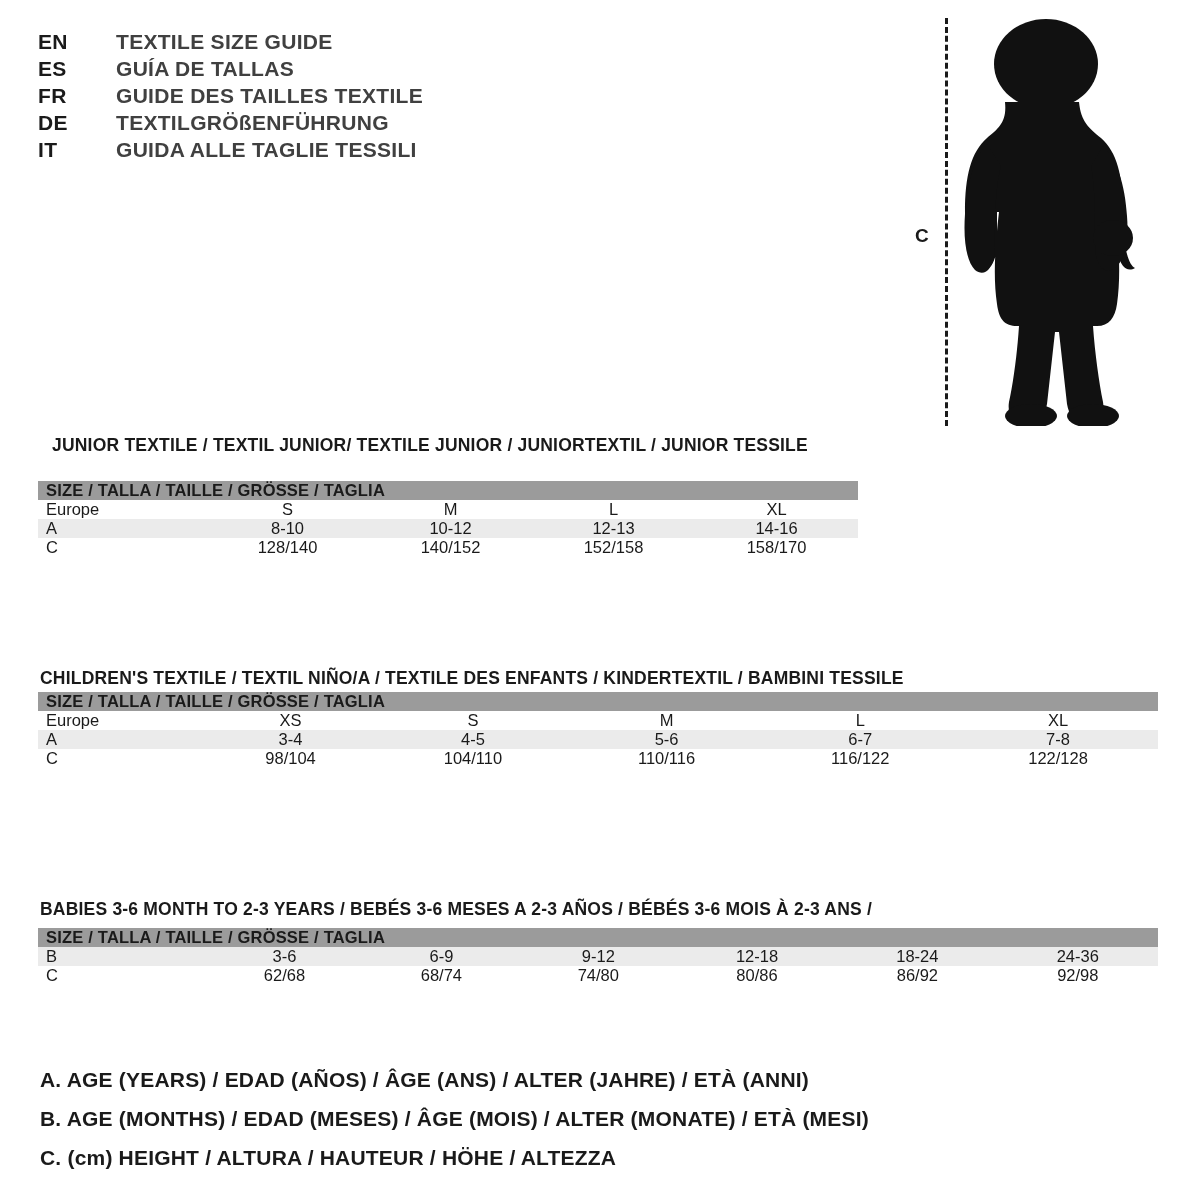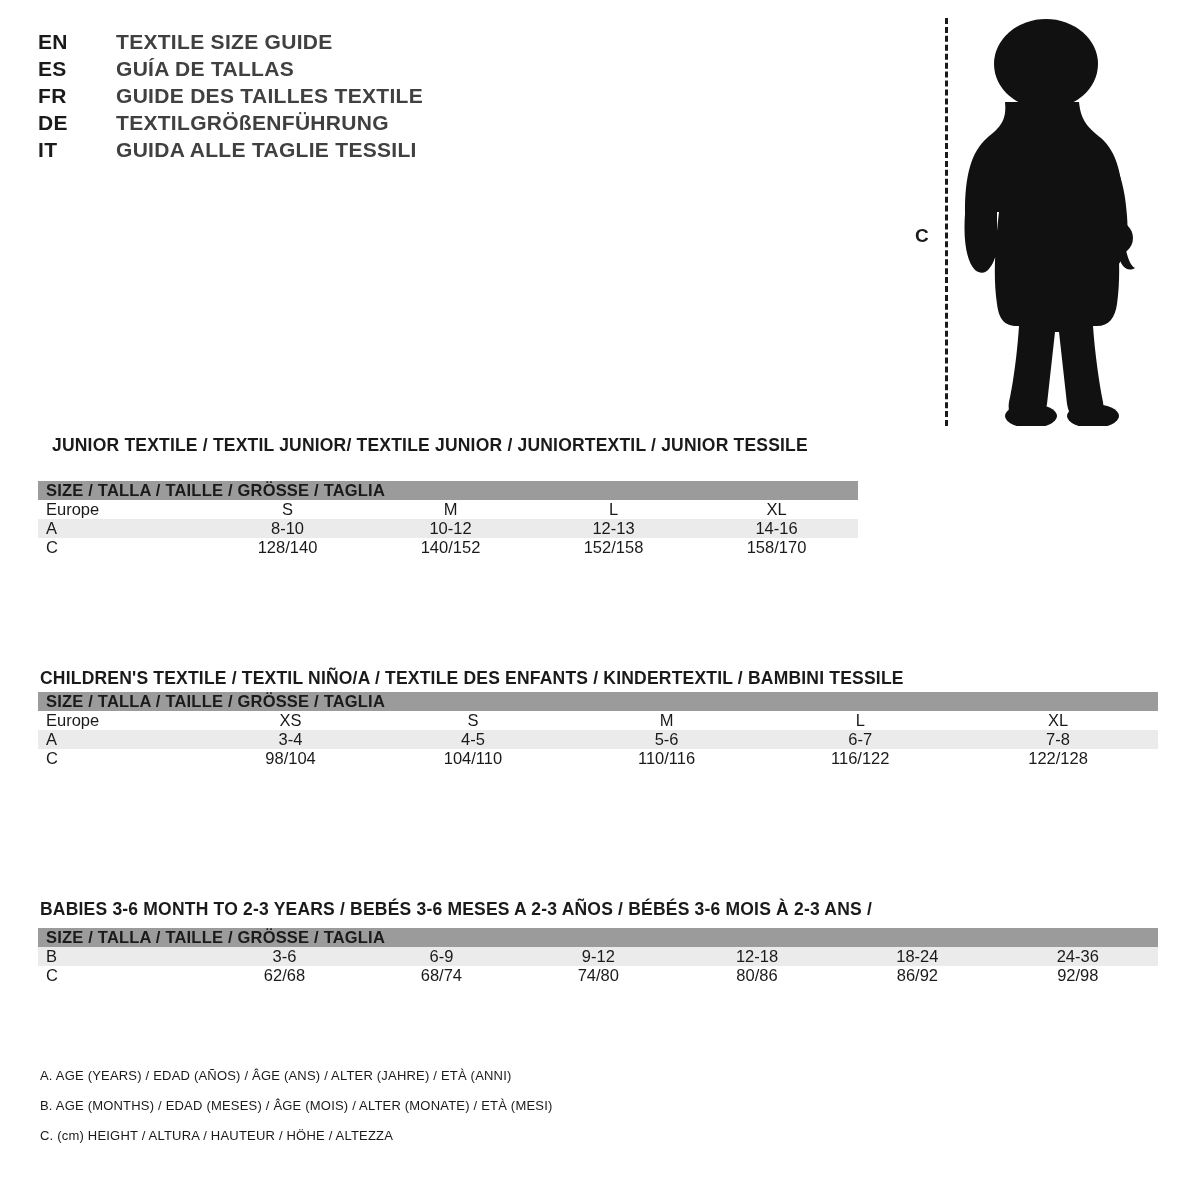--- a/index.html
+++ b/index.html
@@ -125,22 +125,22 @@
   .r-gray  { background: #ebebeb; }
 
   
   .legend {
     position: absolute;
     left: 40px;
     top: 1068px;
     width: 1100px;
   }
   .legend-line {
-    font-size: 13px;
-    font-weight: normal;
+    font-size: 21px;
+    font-weight: bold;
     letter-spacing: 0.2px;
     margin-bottom: 15px;
     color: #1a1a1a;
   }
 </style>
 </head>
 <body>
 
 <div class="page">
 

